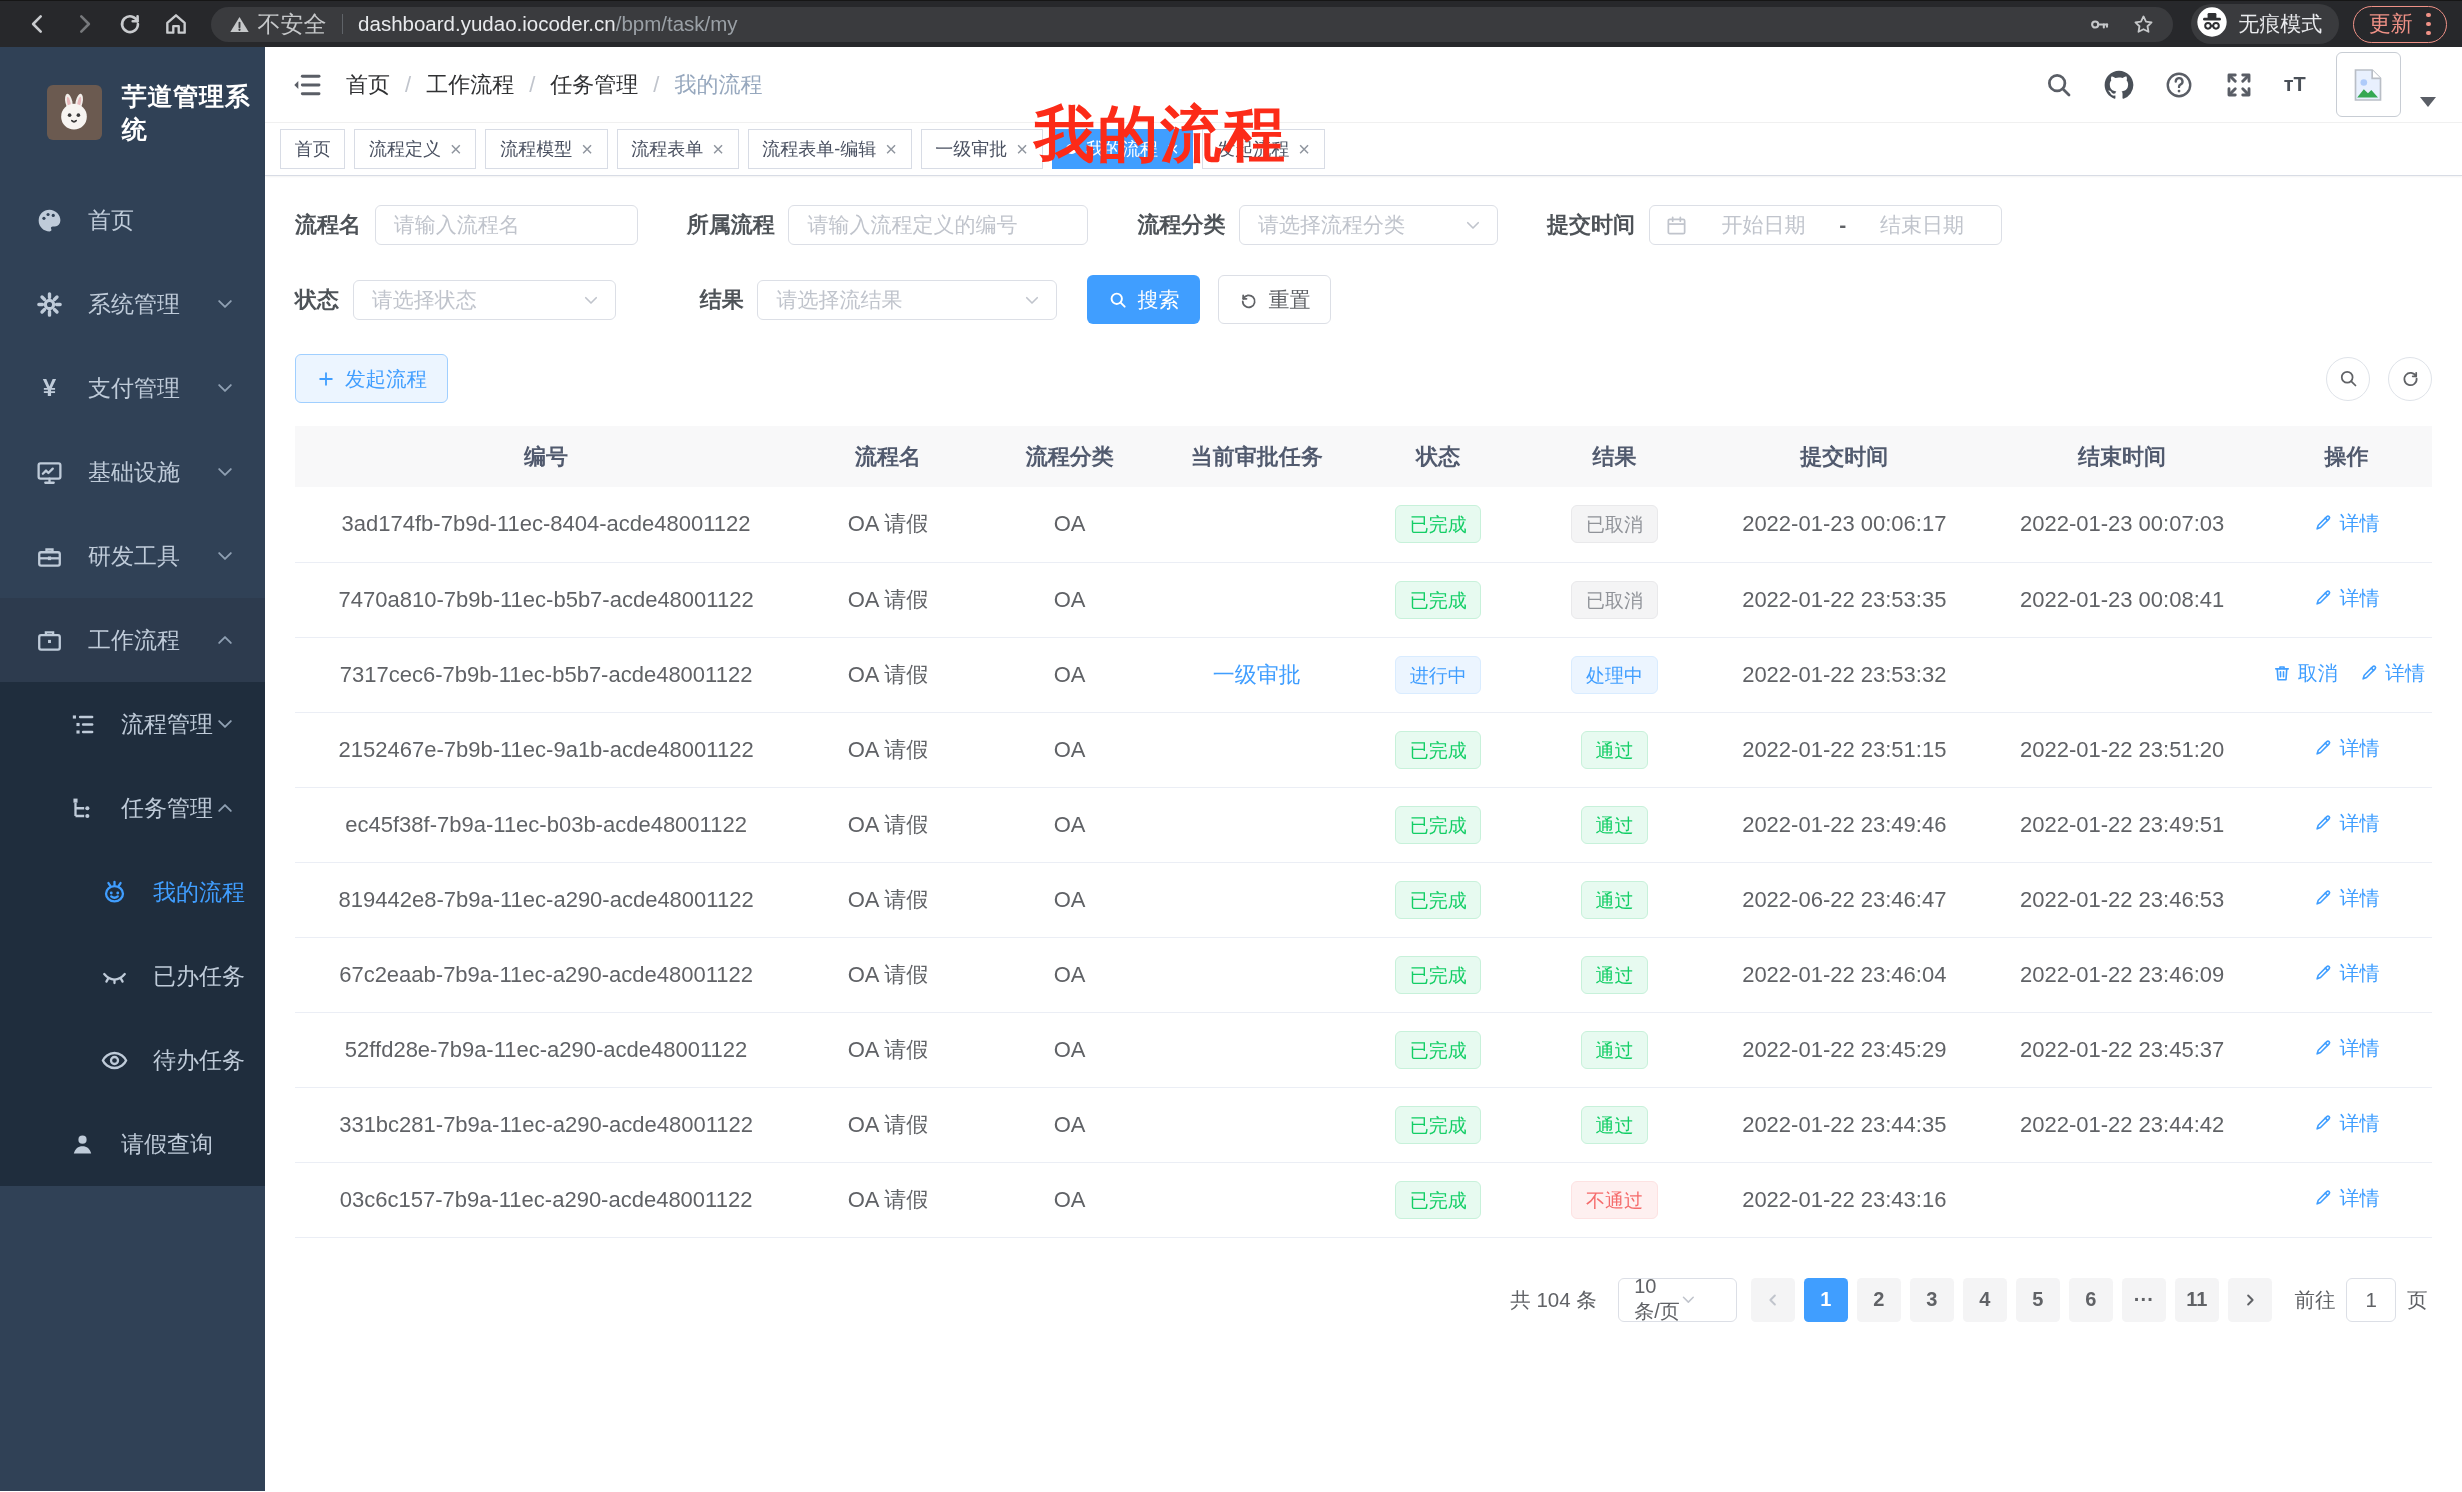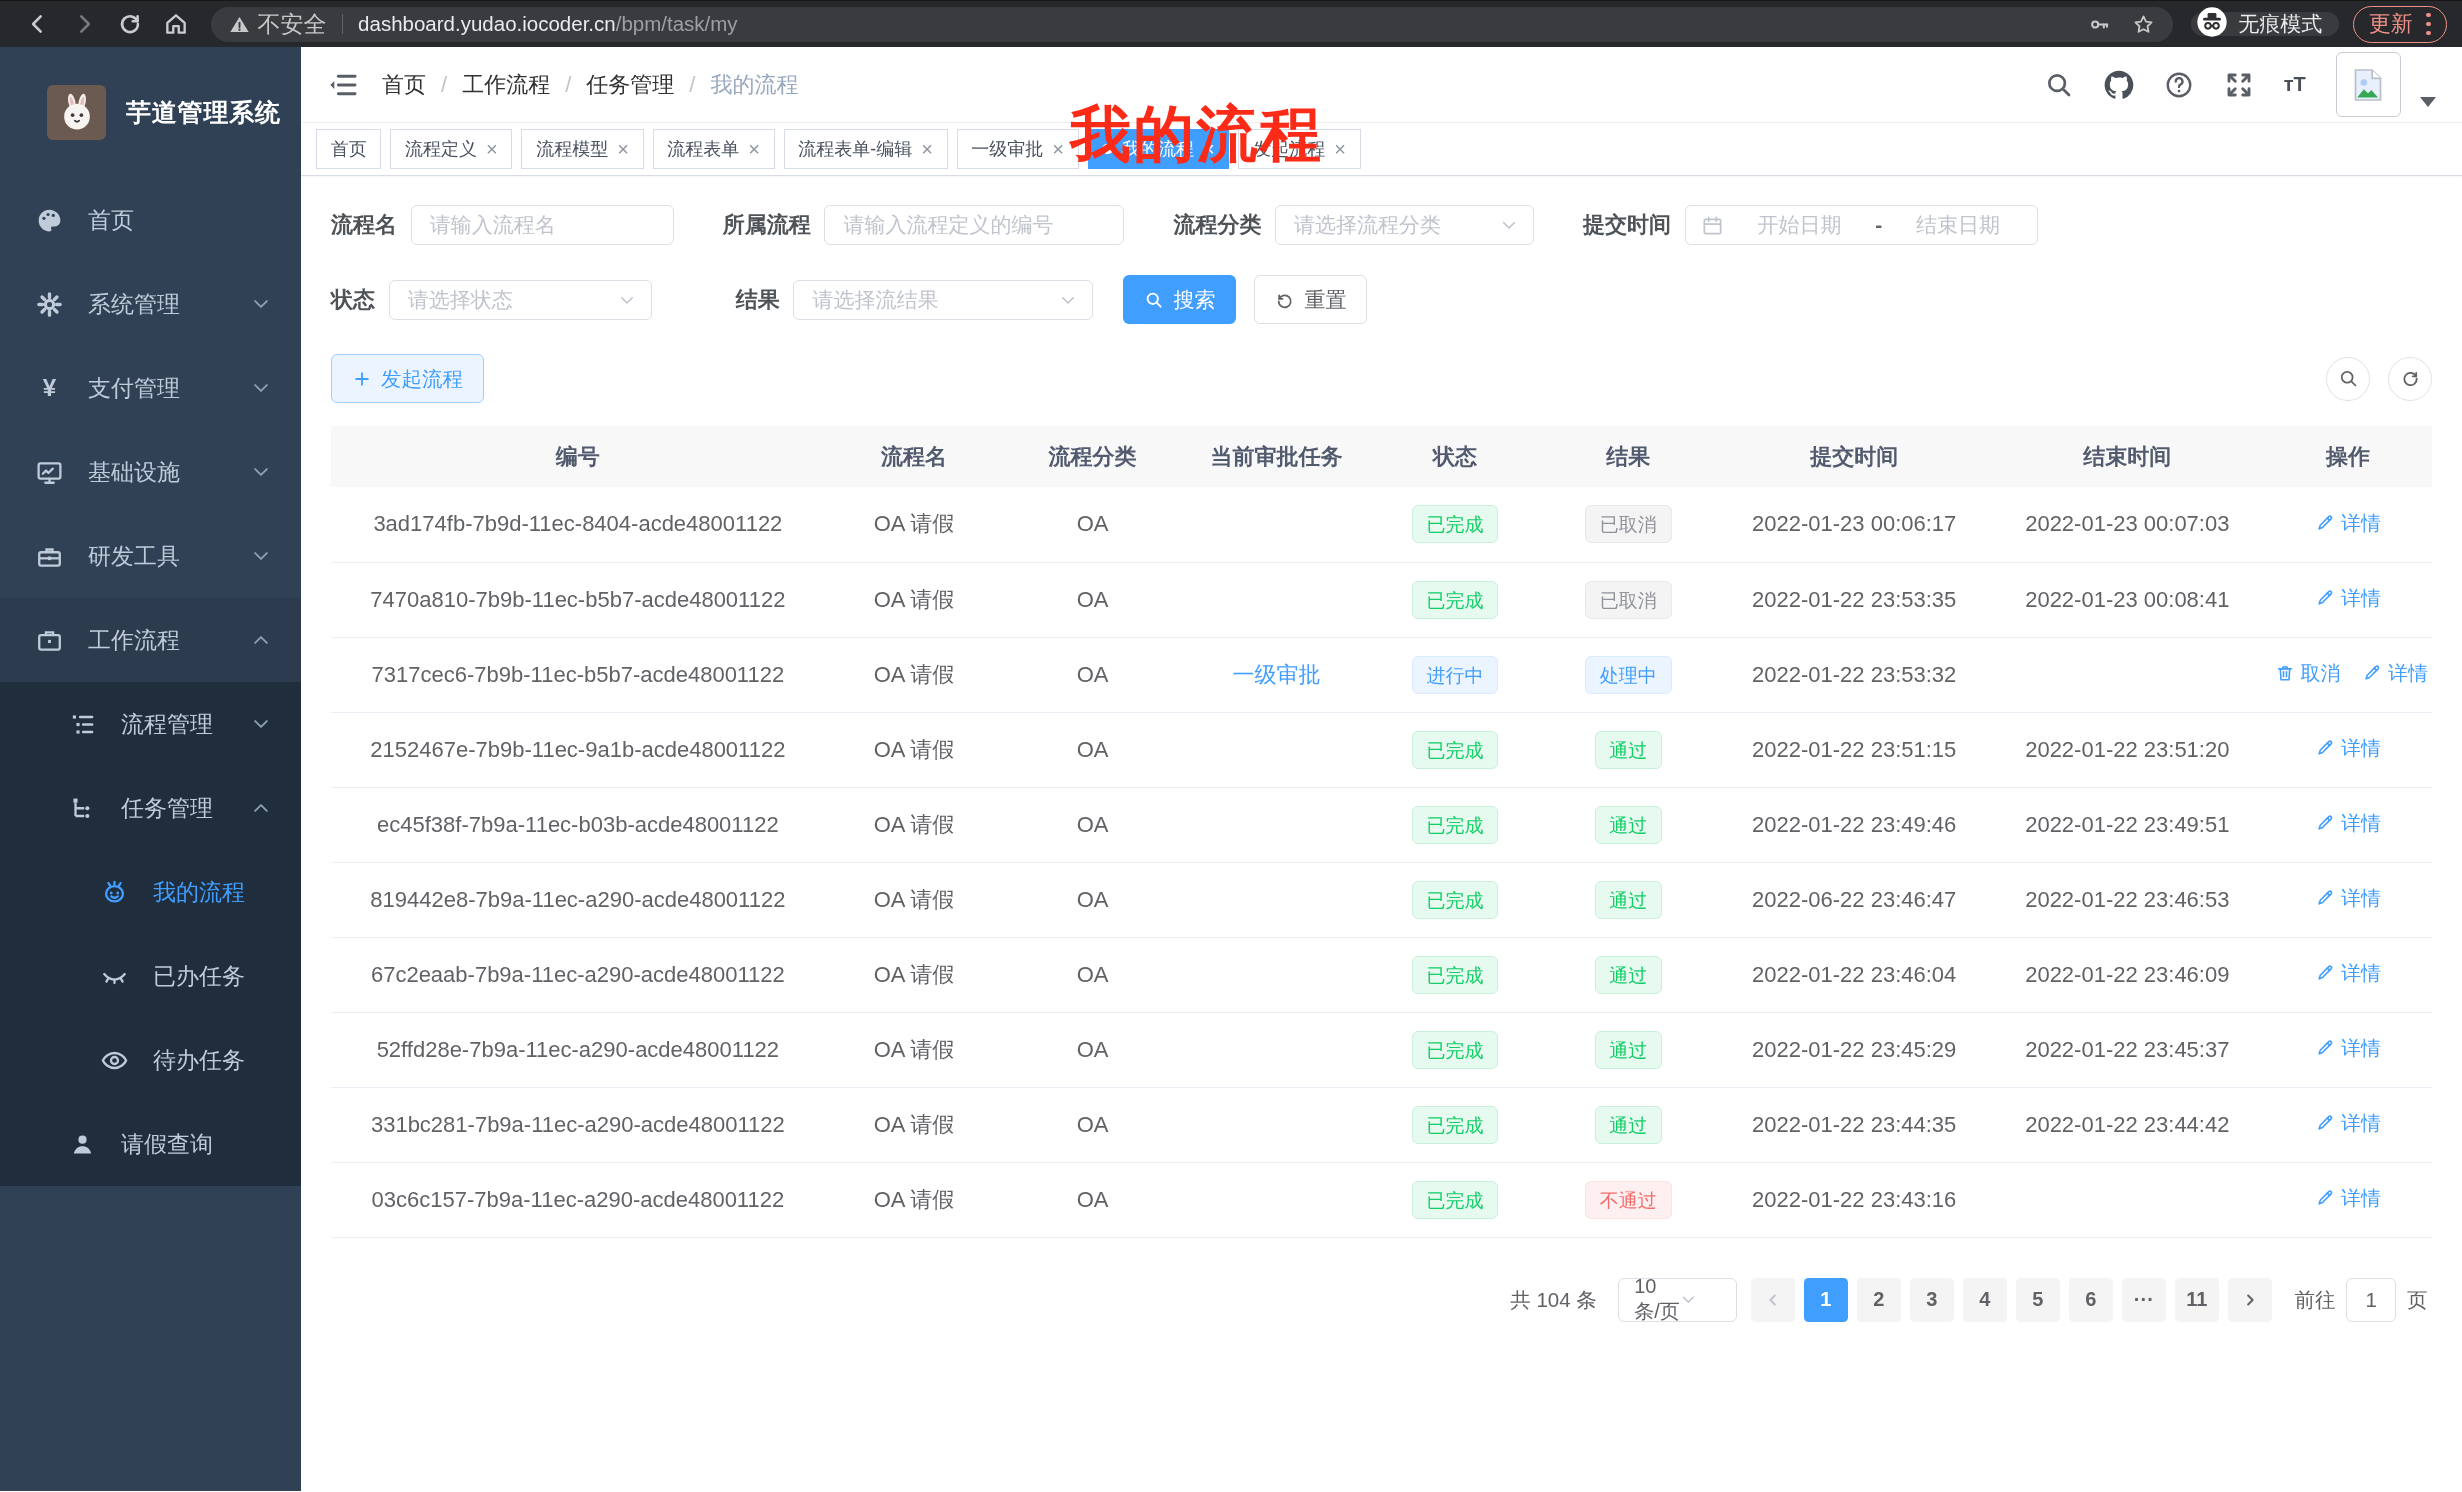--- a/index.html
+++ b/index.html
@@ -16,35 +16,35 @@
   .url-pill { flex:1; height:35px; background:#3a3b3e; border-radius:17.5px; margin:0 12px;
     display:flex; align-items:center; padding:0 18px; min-width:0; }
   .url-pill .warn svg { width:21px; height:21px; }
   .sec-label { color:#c6c8ca; font-size:23px; margin-left:7.6px; }
   .url-divider { width:1.5px; height:20px; background:#5f6368; margin:0 15px; }
   .url-host { color:#e8eaed; font-size:20.5px; }
   .url-path { color:#9aa0a6; font-size:20.5px; }
   .pill-spacer { flex:1; }
   .pill-ic { color:#c6c8ca; margin-left:21px; display:flex; }
   .pill-ic svg { width:23px; height:23px; }
-  .incognito-badge { height:24px; background:#3a3b3e; border-radius:20px; display:flex;
+  .incognito-badge { height:40px; background:#3a3b3e; border-radius:20px; display:flex;
     align-items:center; gap:10.7px; padding:0 16.7px 0 4.6px; margin-left:6px; flex:0 0 auto; }
   .incog-ic svg { width:32px; height:32px; }
   .incognito-badge span { color:#e9eaed; font-size:21px; white-space:nowrap; }
   .update-pill { margin-left:13.7px; height:37px; border:1.5px solid #ef9186; border-radius:20px;
     display:flex; align-items:center; gap:13.7px; padding:0 15px; flex:0 0 auto; }
   .update-pill span { color:#ef9186; font-size:22px; }
   .vdots { display:flex; flex-direction:column; gap:4.6px; }
   .vdots i { width:4.6px; height:4.6px; border-radius:50%; background:#ef9186; }
 
   
   .app { display:flex; height:1444px; }
 
   
-  .sidebar { width:301px; background:#304156; flex:0 0 auto; }
+  .sidebar { width:265px; background:#304156; flex:0 0 auto; }
   .logo-row { height:131px; display:flex; align-items:center; padding-left:47px; gap:20px; }
   .logo-img { width:59px; height:55px; border-radius:6px; background:#6b5a50; overflow:hidden;
     display:flex; align-items:center; justify-content:center; }
   .logo-img svg { width:44px; height:44px; }
   .logo-title { color:#fff; font-size:25px; font-weight:700; letter-spacing:0.8px; }
   .menu-item { height:84px; display:flex; align-items:center; position:relative;
     color:#bfcbd9; font-size:23px; cursor:pointer; }
   .menu-item .icon { width:29px; height:29px; display:flex; align-items:center; justify-content:center; }
   .menu-item .icon svg { width:29px; height:29px; }
   .menu-item .mi-label { margin-left:24px; white-space:nowrap; }

